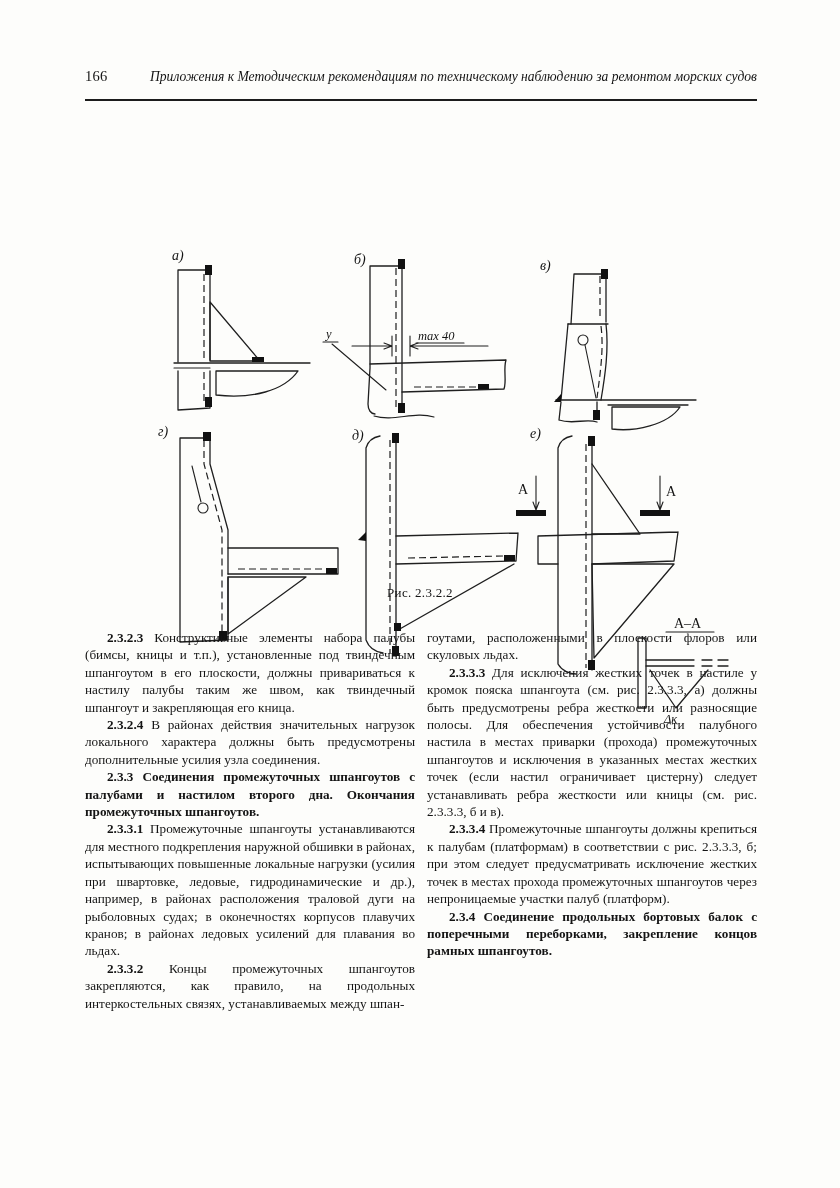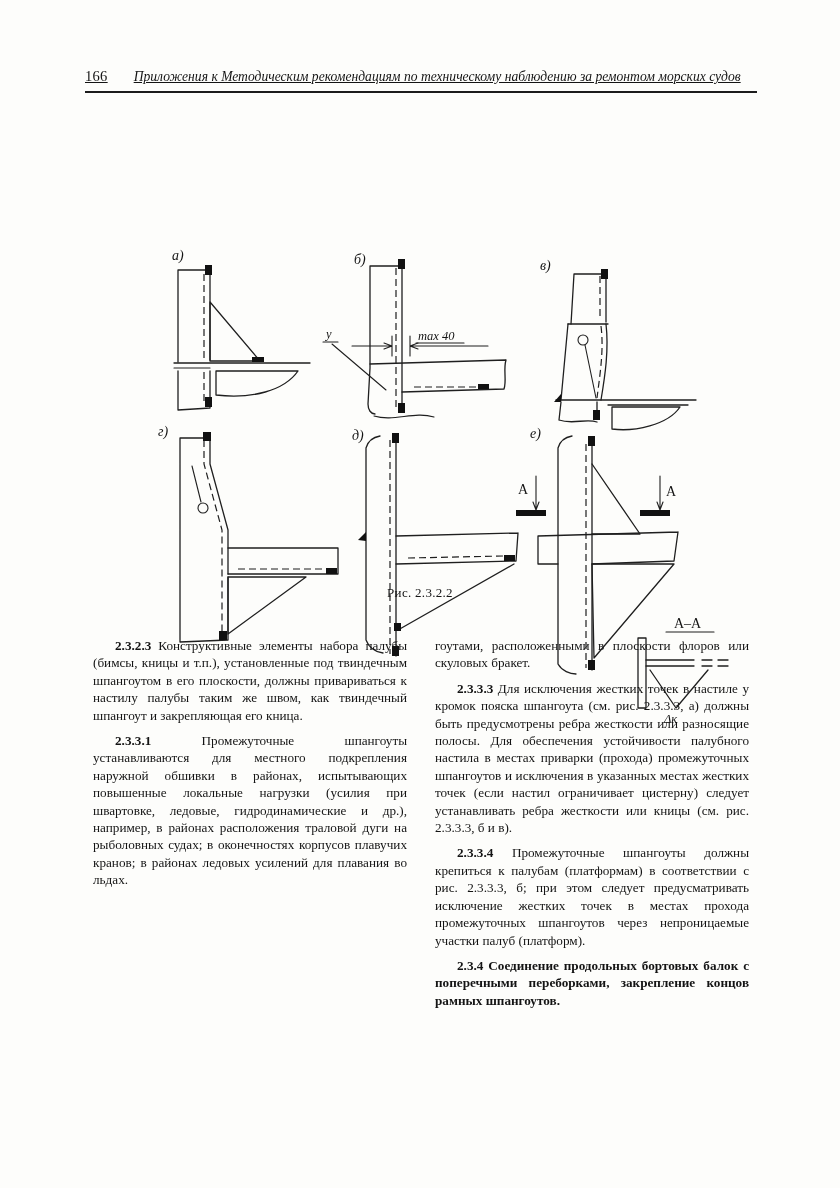--- a/index.html
+++ b/index.html
@@ -5,42 +5,42 @@
   html,body{margin:0;padding:0;background:#e8e8e8;}
   .page{
     position:relative; width:840px; height:1188px; margin:0 auto;
     background:#fdfdfb; color:#141414; overflow:hidden;
     font-family:"Liberation Serif", serif;
   }
   
   .header{
     position:absolute; left:85px; top:68px; width:672px;
     display:flex; align-items:baseline; gap:26px;
-    border-bottom:2px solid #1c1c1c; padding-bottom:6px;text-decoration:underline;
+    border-bottom:2px solid #1c1c1c; padding-bottom:14px;
   }
   .pagenum{ font-size:14.5px; letter-spacing:.3px; }
-  .running-title{ flex:1; text-align:left; font-style:italic; font-size:13.6px; white-space:nowrap; }
+  .running-title{ flex:1; text-align:right; font-style:italic; font-size:13.6px; white-space:nowrap; }
   
   .figure-area{ position:absolute; left:0; top:110px; width:840px; height:470px; }
   .diag{ position:absolute; }
   svg{ overflow:visible; }
   .ln{ stroke:#1f1f1f; stroke-width:1.3; fill:none; stroke-linecap:round; stroke-linejoin:round; }
   .thin{ stroke-width:1.1; }
   .dash{ stroke:#1f1f1f; stroke-width:1.2; fill:none; stroke-dasharray:7 4; }
   .blob{ fill:#111; stroke:none; }
   .dlabel{ font:italic 14px "Liberation Serif", serif; fill:#141414; }
   .anno{ font:italic 12.5px "Liberation Serif", serif; fill:#141414; }
   .caption{
     position:absolute; left:0; top:585px; width:840px; text-align:center;
     font-size:13px; letter-spacing:.3px;
   }
   
   .columns{ position:absolute; left:85px; top:629px; width:672px; display:flex; gap:12px; }
   .col{ width:330px; font-size:13.2px; line-height:17.4px; text-align:justify; }
-  .col p{ margin:8px; }
+  .col p{ margin:0; }
   p.indent{ text-indent:22px; }
   p.noindent{ text-indent:0; }
   p.heading{ font-weight:bold; text-indent:22px; }
   .num{ font-weight:bold; }
 </style>
 </head>
 <body>
 
 <div class="page">
 
@@ -194,23 +194,26 @@
         <text class="anno" x="166" y="305">Δк</text>
       </g>
     </svg>
   </div>
 
   <div class="caption">Рис. 2.3.2.2</div>
 
   <div class="columns">
     <div class="col" id="col-left">
         <p class="indent"><span class="num">2.3.2.3 </span>Конструктивные элементы набора палубы (бимсы, кницы и т.п.), установленные под твиндечным шпангоутом в его плоскости, должны привариваться к настилу палубы таким же швом, как твиндечный шпангоут и закрепляющая его кница.</p>
+        <p class="indent"><span class="num">2.3.2.4 </span>В районах действия значительных нагрузок локального характера должны быть предусмотрены дополнительные усилия узла соединения.</p>
+        <p class="heading"><span class="num">2.3.3 </span>Соединения промежуточных шпангоутов с палубами и настилом второго дна. Окончания промежуточных шпангоутов.</p>
         <p class="indent"><span class="num">2.3.3.1 </span>Промежуточные шпангоуты устанавливаются для местного подкрепления наружной обшивки в районах, испытывающих повышенные локальные нагрузки (усилия при швартовке, ледовые, гидродинамические и др.), например, в районах расположения траловой дуги на рыболовных судах; в оконечностях корпусов плавучих кранов; в районах ледовых усилений для плавания во льдах.</p>
+        <p class="indent"><span class="num">2.3.3.2 </span>Концы промежуточных шпангоутов закрепляются, как правило, на продольных интеркостельных связях, устанавливаемых между шпан-</p>
       </div>
     <div class="col" id="col-right">
-        <p class="noindent">гоутами, расположенными в плоскости флоров или скуловых бракет.</p>
+        <p class="noindent">гоутами, расположенными в плоскости флоров или скуловых льдах.</p>
         <p class="indent"><span class="num">2.3.3.3 </span>Для исключения жестких точек в настиле у кромок пояска шпангоута (см. рис. 2.3.3.3, а) должны быть предусмотрены ребра жесткости или разносящие полосы. Для обеспечения устойчивости палубного настила в местах приварки (прохода) промежуточных шпангоутов и исключения в указанных местах жестких точек (если настил ограничивает цистерну) следует устанавливать ребра жесткости или кницы (см. рис. 2.3.3.3, б и в).</p>
         <p class="indent"><span class="num">2.3.3.4 </span>Промежуточные шпангоуты должны крепиться к палубам (платформам) в соответствии с рис. 2.3.3.3, б; при этом следует предусматривать исключение жестких точек в местах прохода промежуточных шпангоутов через непроницаемые участки палуб (платформ).</p>
         <p class="heading"><span class="num">2.3.4 </span>Соединение продольных бортовых балок с поперечными переборками, закрепление концов рамных шпангоутов.</p>
       </div>
   </div>
 
 </div>
 
 </body></html>

